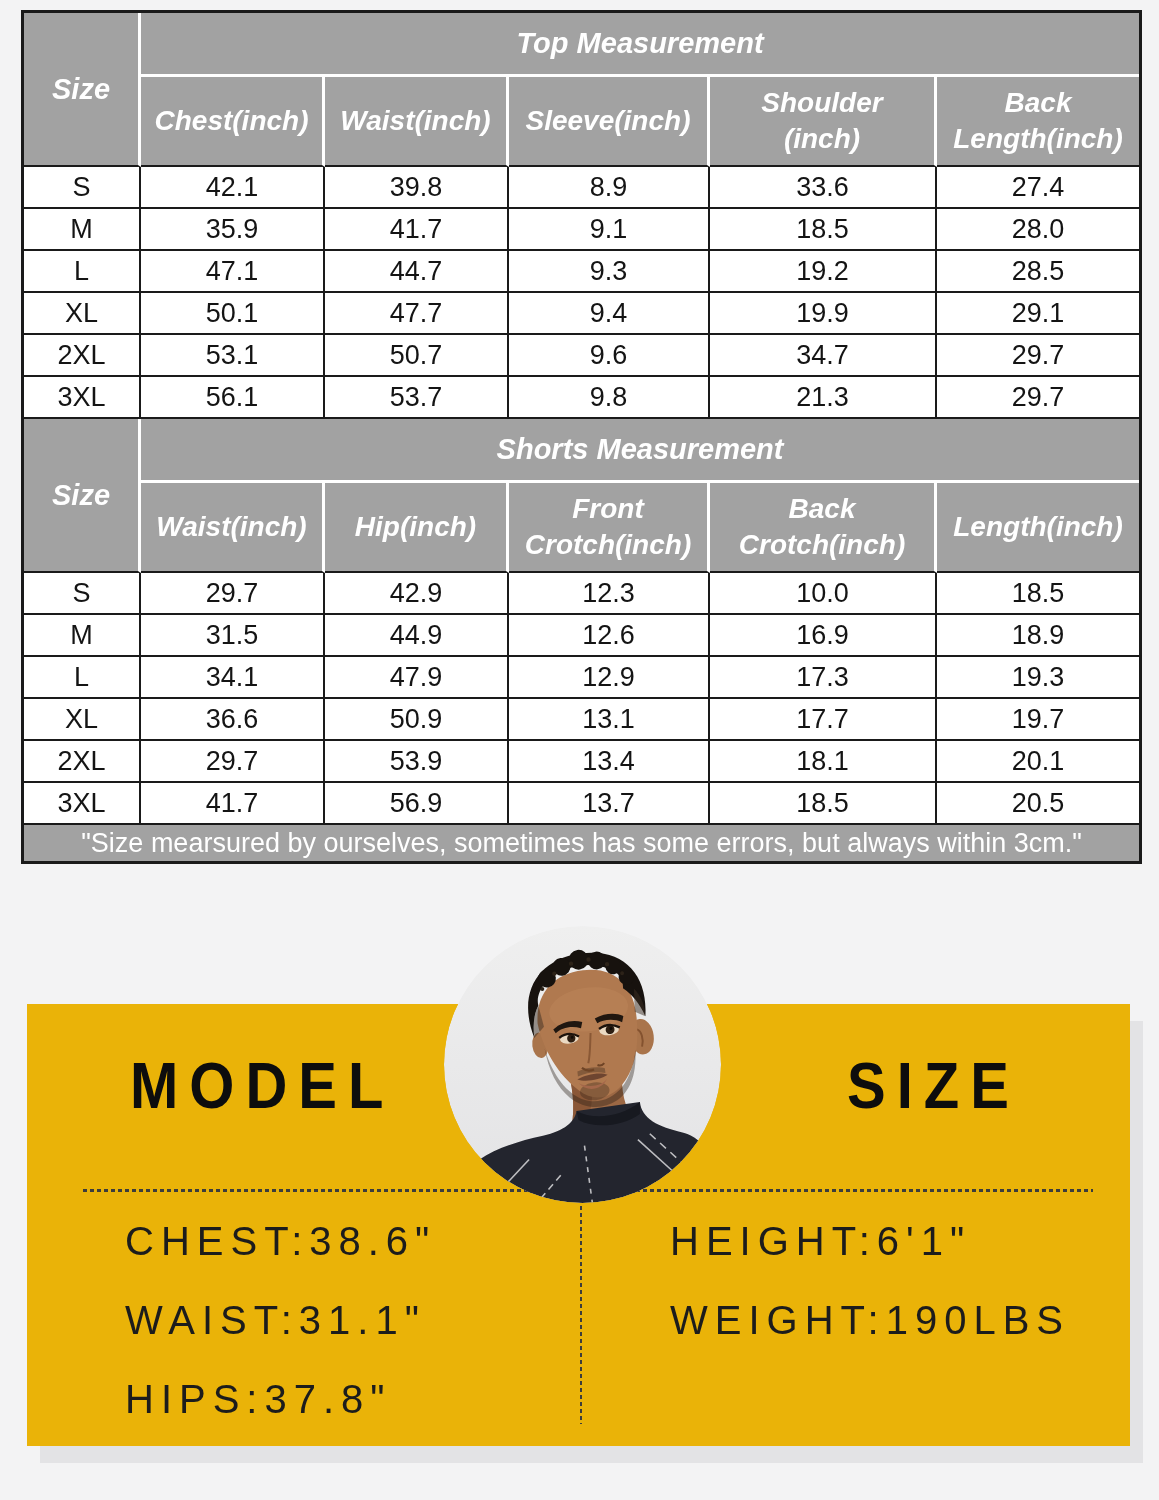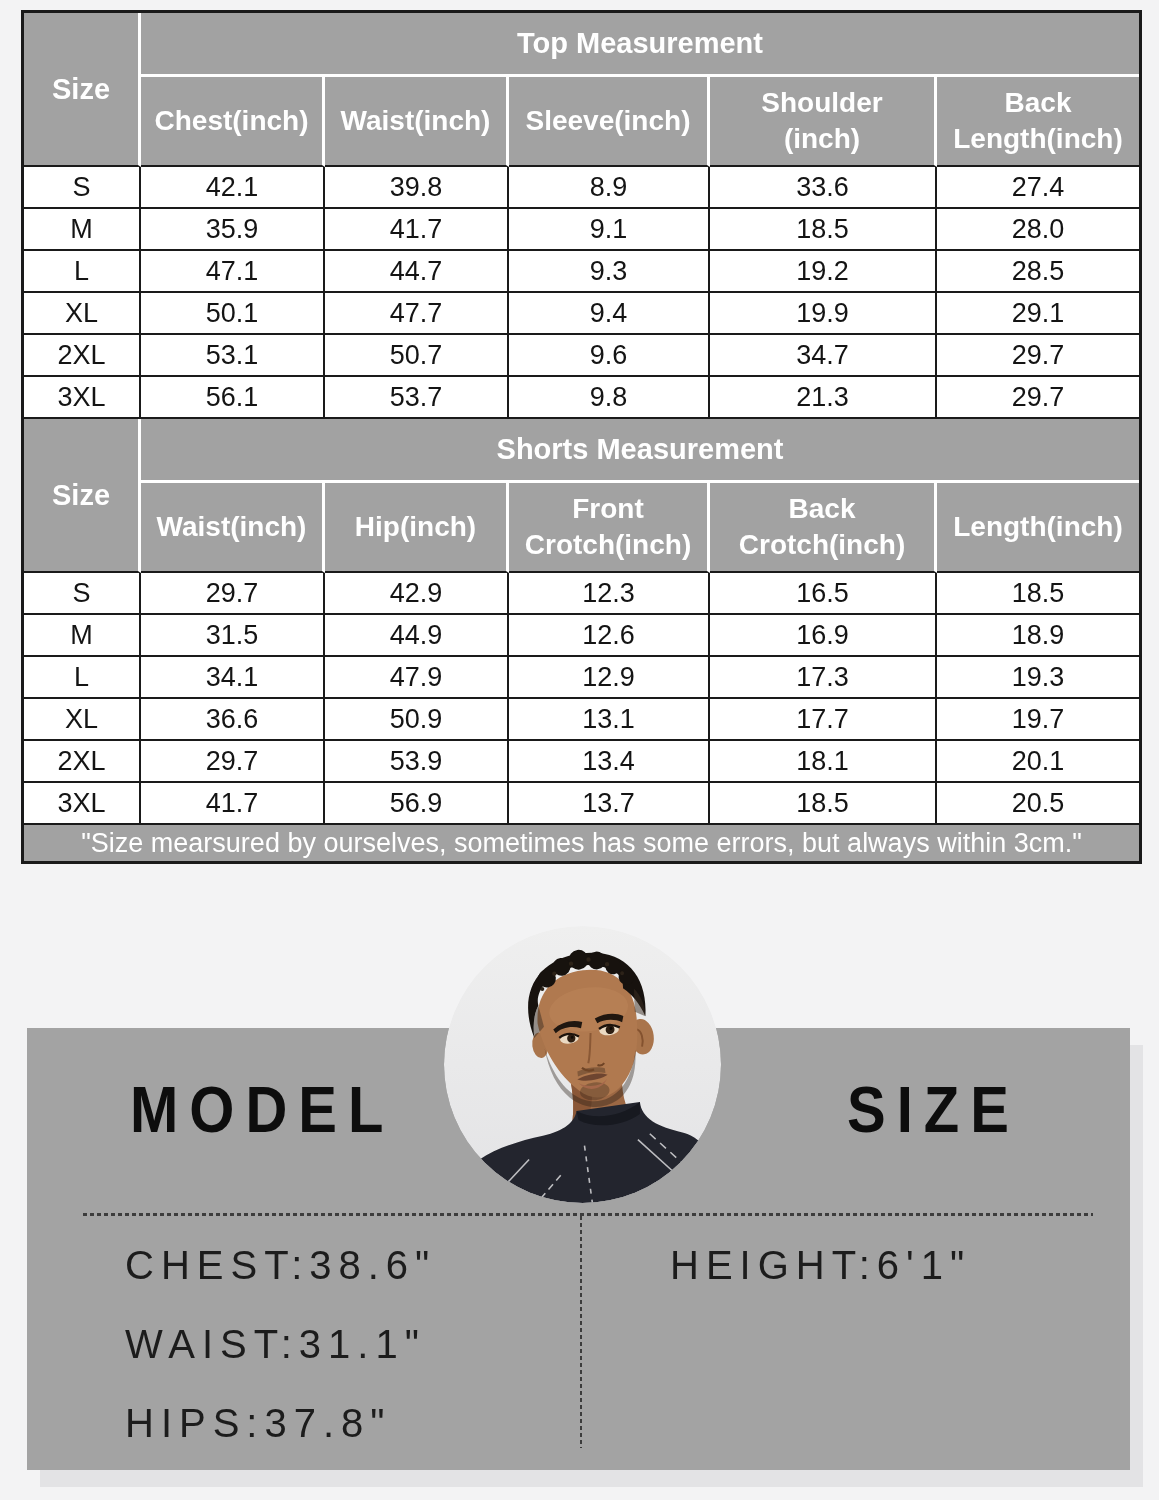--- a/index.html
+++ b/index.html
@@ -19,21 +19,21 @@
     border:3px solid #1a1a1a;
     table-layout:fixed;
     background:#ffffff;
   }
   .size-table th, .size-table td {
     text-align:center; vertical-align:middle;
     overflow:hidden;
   }
   th.hdr {
     background:#a2a2a2; color:#ffffff;
-    font-weight:bold; font-size:28px;
+    font-weight:bold; font-size:28px;font-style:italic;
   }
   th.band { height:64px; font-size:29px; border-bottom:3px solid #ffffff; }
   th.corner {
     font-size:29px;
     border-right:3px solid #ffffff;
     border-bottom:2px solid #1a1a1a;
   }
   th.col {
     height:90px;
     border-right:3px solid #ffffff;
@@ -49,23 +49,23 @@
     border-bottom:2px solid #1a1a1a;
   }
   td.cell.last { border-right:0; }
   td.note {
     height:36px; font-size:27px;
     background:#a2a2a2; color:#ffffff;
   }
 
   
   .model-card {
-    position:absolute; left:27px; top:1028px;
+    position:absolute; left:27px; top:1004px;
     width:1103px; height:442px;
-    background:#a3a3a3;
+    background:#eab308;
     box-shadow:13px 17px 0 #e3e3e5;
   }
   .card-title {
     position:absolute;
     font-weight:bold; font-size:58px; color:#0d0d0d;
     letter-spacing:11px;
     transform:scaleY(1.12); transform-origin:left center;
   }
   .title-model { left:103px; top:48px; }
   .title-size  { left:820px; top:48px; }
@@ -185,21 +185,21 @@
 Crotch(inch)</th>
       <th class="hdr col">Back
 Crotch(inch)</th>
       <th class="hdr col last">Length(inch)</th>
     </tr>
     <tr>
       <td class="cell">S</td>
       <td class="cell">29.7</td>
       <td class="cell">42.9</td>
       <td class="cell">12.3</td>
-      <td class="cell">16.5</td>
+      <td class="cell">10.0</td>
       <td class="cell last">18.5</td>
     </tr>
     <tr>
       <td class="cell">M</td>
       <td class="cell">31.5</td>
       <td class="cell">44.9</td>
       <td class="cell">12.6</td>
       <td class="cell">16.9</td>
       <td class="cell last">18.9</td>
     </tr>
@@ -249,20 +249,21 @@
   <div class="divider-h"></div>
   <div class="divider-v"></div>
 
   <div class="stats stats-left">
     <div class="stat-line">CHEST:38.6"</div>
     <div class="stat-line">WAIST:31.1"</div>
     <div class="stat-line">HIPS:37.8"</div>
   </div>
   <div class="stats stats-right">
     <div class="stat-line">HEIGHT:6'1"</div>
+    <div class="stat-line">WEIGHT:190LBS</div>
   </div>
 </div>
 
 <div class="portrait">
   <svg viewBox="0 0 280 280" xmlns="http://www.w3.org/2000/svg" aria-hidden="true">
     <defs>
       <linearGradient id="bgGrad" x1="0" y1="0" x2="0" y2="1">
         <stop offset="0" stop-color="#efefef"></stop>
         <stop offset="1" stop-color="#e3e3e5"></stop>
       </linearGradient>

